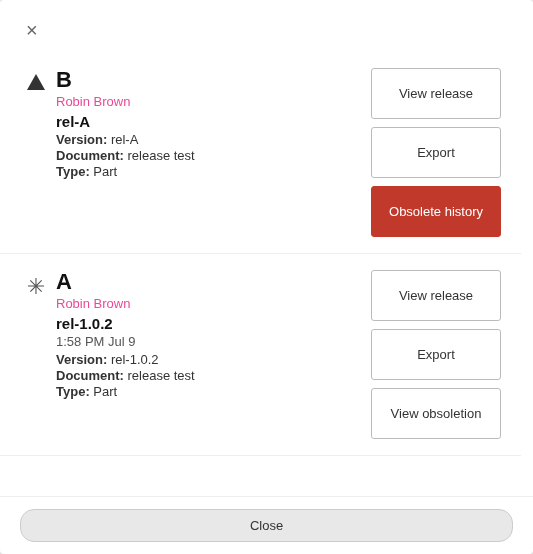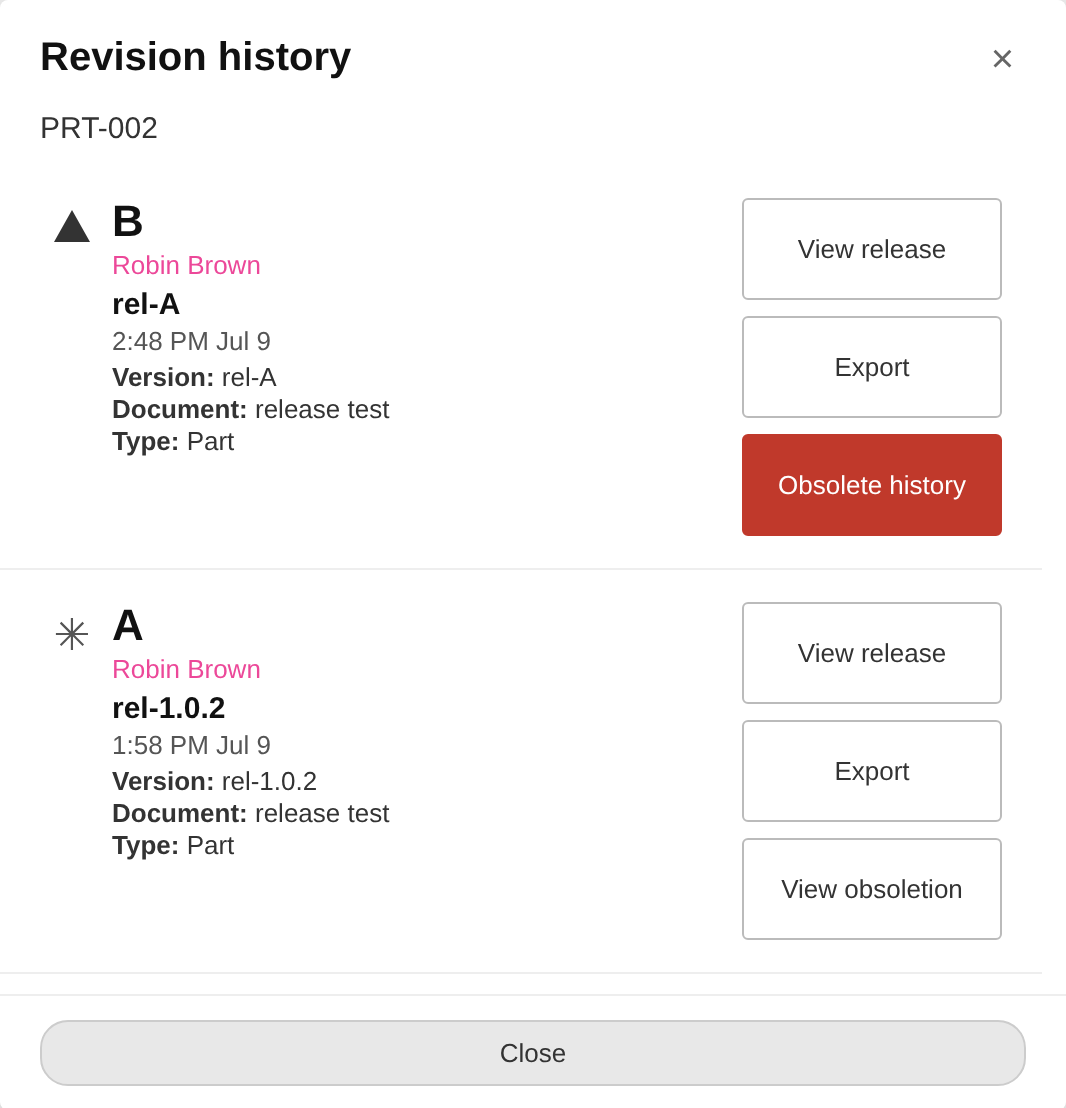--- a/index.html
+++ b/index.html
@@ -173,35 +173,32 @@
       color: #555;
       margin-top: 2px;
       display: inline-block;
     }
   </style>
 </head>
 <body>
 
 <div class="modal">
   <div class="modal-header">
-    <span class="modal-title">Revision history</span>
     <button class="close-x">×</button>
   </div>
-  <div class="subtitle">PRT-002</div>
 
   <div class="modal-body" id="revision-list">
   <div class="revision-item">
     <div class="revision-icon">
       <div class="icon-triangle"></div>
     </div>
     <div class="revision-content">
       <div class="revision-letter">B</div>
       <div class="revision-author">Robin Brown</div>
       <div class="revision-rel">rel-A</div>
-      <div class="revision-date">2:48 PM Jul 9</div>
       <div class="revision-meta"><strong>Version:</strong> rel-A</div>
       <div class="revision-meta"><strong>Document:</strong> release test</div>
       <div class="revision-meta"><strong>Type:</strong> Part</div>
     </div>
     <div class="revision-actions">
       <button class="btn btn-outline">View release</button>
           <button class="btn btn-outline">Export</button>
           <button class="btn btn-danger">Obsolete history</button>
     </div>
   </div>

